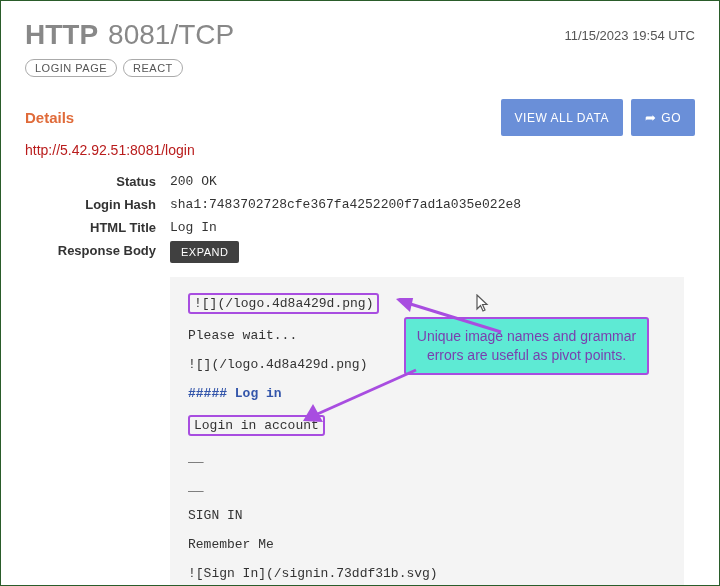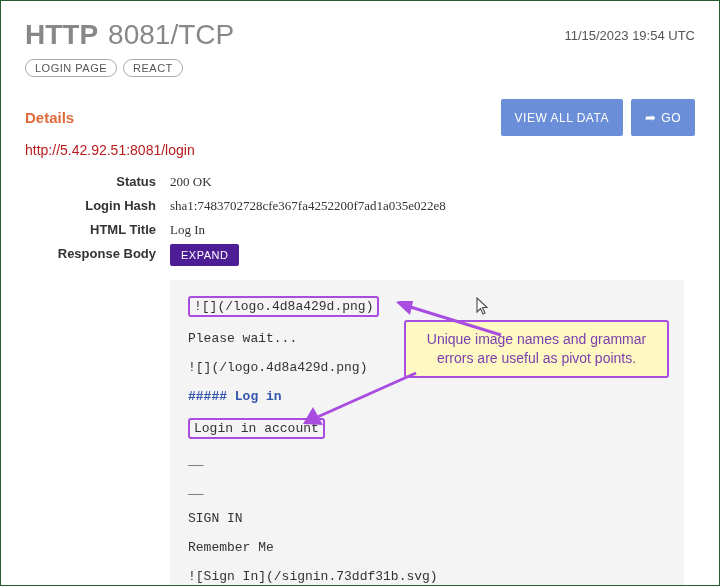--- a/index.html
+++ b/index.html
@@ -100,27 +100,27 @@
     .field-label {
       width: 145px;
       text-align: right;
       font-size: 13px;
       font-weight: 700;
       color: #333;
       padding-right: 14px;
       padding-top: 2px;
     }
     .field-value {
-      font-family: Liberation Serif, serif;
+      font-family: Liberation Mono, monospace;
       font-size: 13px;
       color: #333;
       padding-top: 2px;
     }
     .expand-btn {
-      background: #4c1d95;
+      background: #404040;
       color: #fff;
       font-size: 11px;
       font-weight: 500;
       letter-spacing: 0.5px;
       padding: 5px 11px;
       border: none;
       border-radius: 2px;
       cursor: pointer;
     }
     .body-block {
@@ -143,29 +143,29 @@
     .hl {
       border: 2.5px solid #a84de0;
       border-radius: 3px;
       display: inline-block;
       padding: 2px 4px;
       line-height: 1;
     }
     .hl-outer { position: relative; }
     .callout {
       position: absolute;
-      background: #fef9c3;
+      background: #5eead4;
       border: 2.5px solid #a84de0;
       border-radius: 3px;
       padding: 8px 10px;
       font-family: Arial, sans-serif;
       font-size: 14px;
       color: #7a3fae;
       text-align: center;
-      width: 265px;
+      width: 245px;
       top: 40px;
       left: 234px;
       line-height: 1.35;
     }
     .arrow1 {
       position: absolute;
       top: 21px;
       left: 226px;
     }
     .arrow2 {

